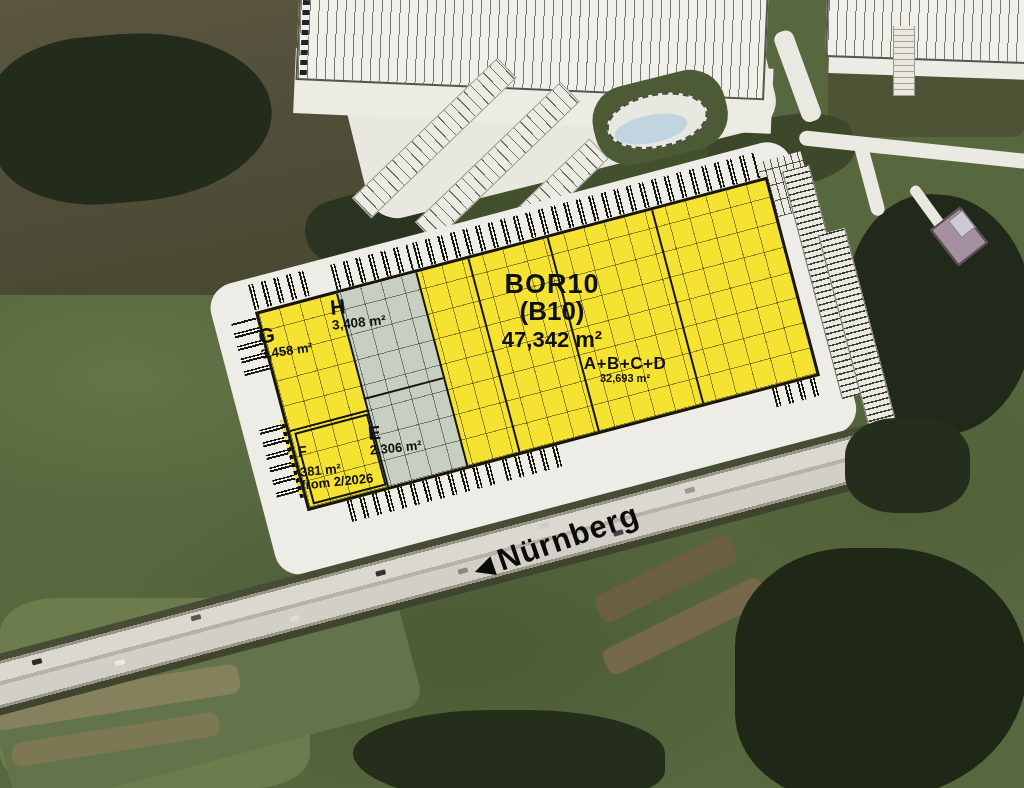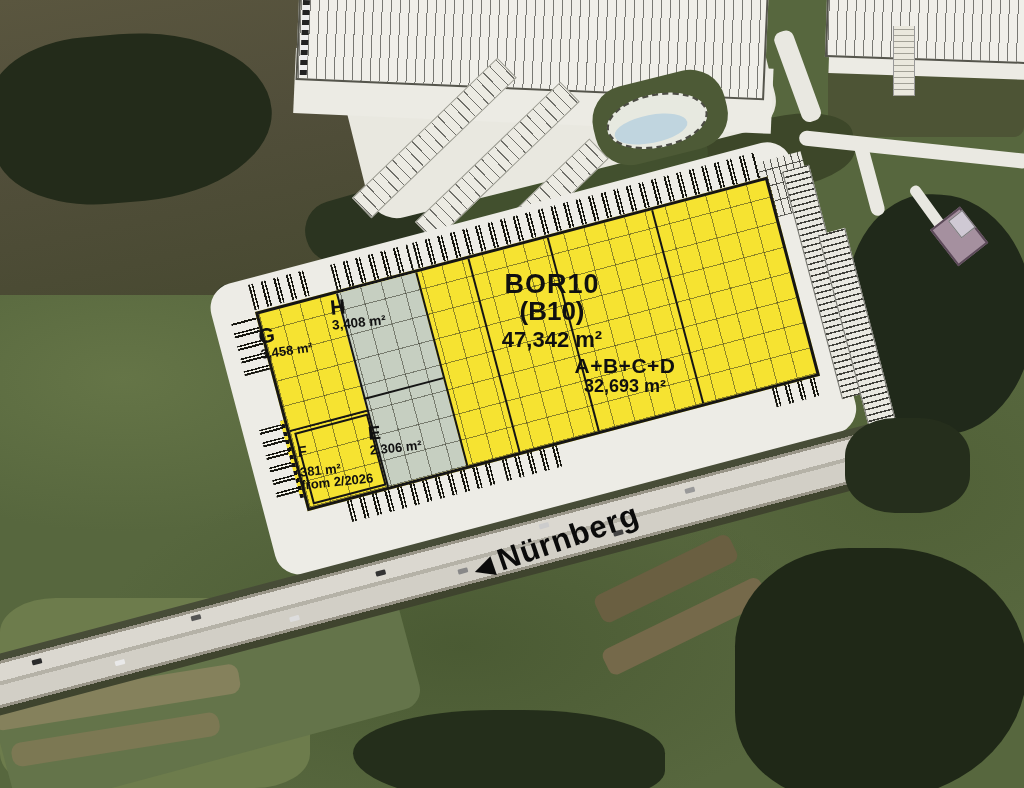--- a/index.html
+++ b/index.html
@@ -117,22 +117,22 @@
     <div class="abs" style="left:4px;top:124px;width:72px;height:70px;border:2px solid #151515;"></div>
   </div>
 
   <div class="lbl" style="left:552px;top:270px;transform:translateX(-50%);text-align:center;">
     <div style="font-size:27px;font-weight:bold;letter-spacing:1px;">BOR10</div>
     <div style="font-size:26px;font-weight:bold;">(B10)</div>
     <div style="font-size:22px;font-weight:bold;margin-top:2px;">47,342 m²</div>
   </div>
 
   <div class="lbl" style="left:625px;top:355px;transform:translateX(-50%);text-align:center;">
-    <div style="font-size:21px;font-weight:bold;letter-spacing:.5px;">A+B+C+D</div>
-    <div style="font-size:18px;font-weight:bold;">32,693 m²</div>
+    <div style="font-size:17px;font-weight:bold;letter-spacing:.5px;">A+B+C+D</div>
+    <div style="font-size:11px;font-weight:bold;">32,693 m²</div>
   </div>
 
   <div class="lbl r" style="left:257px;top:326px;transform:rotate(-8deg);">
     <div style="font-size:21px;font-weight:bold;">G</div>
     <div style="font-size:13px;font-weight:bold;">3,458 m²</div>
   </div>
 
   <div class="lbl r" style="left:329px;top:297px;transform:rotate(-6deg);">
     <div style="font-size:21px;font-weight:bold;">H</div>
     <div style="font-size:13.5px;font-weight:bold;">3,408 m²</div>

